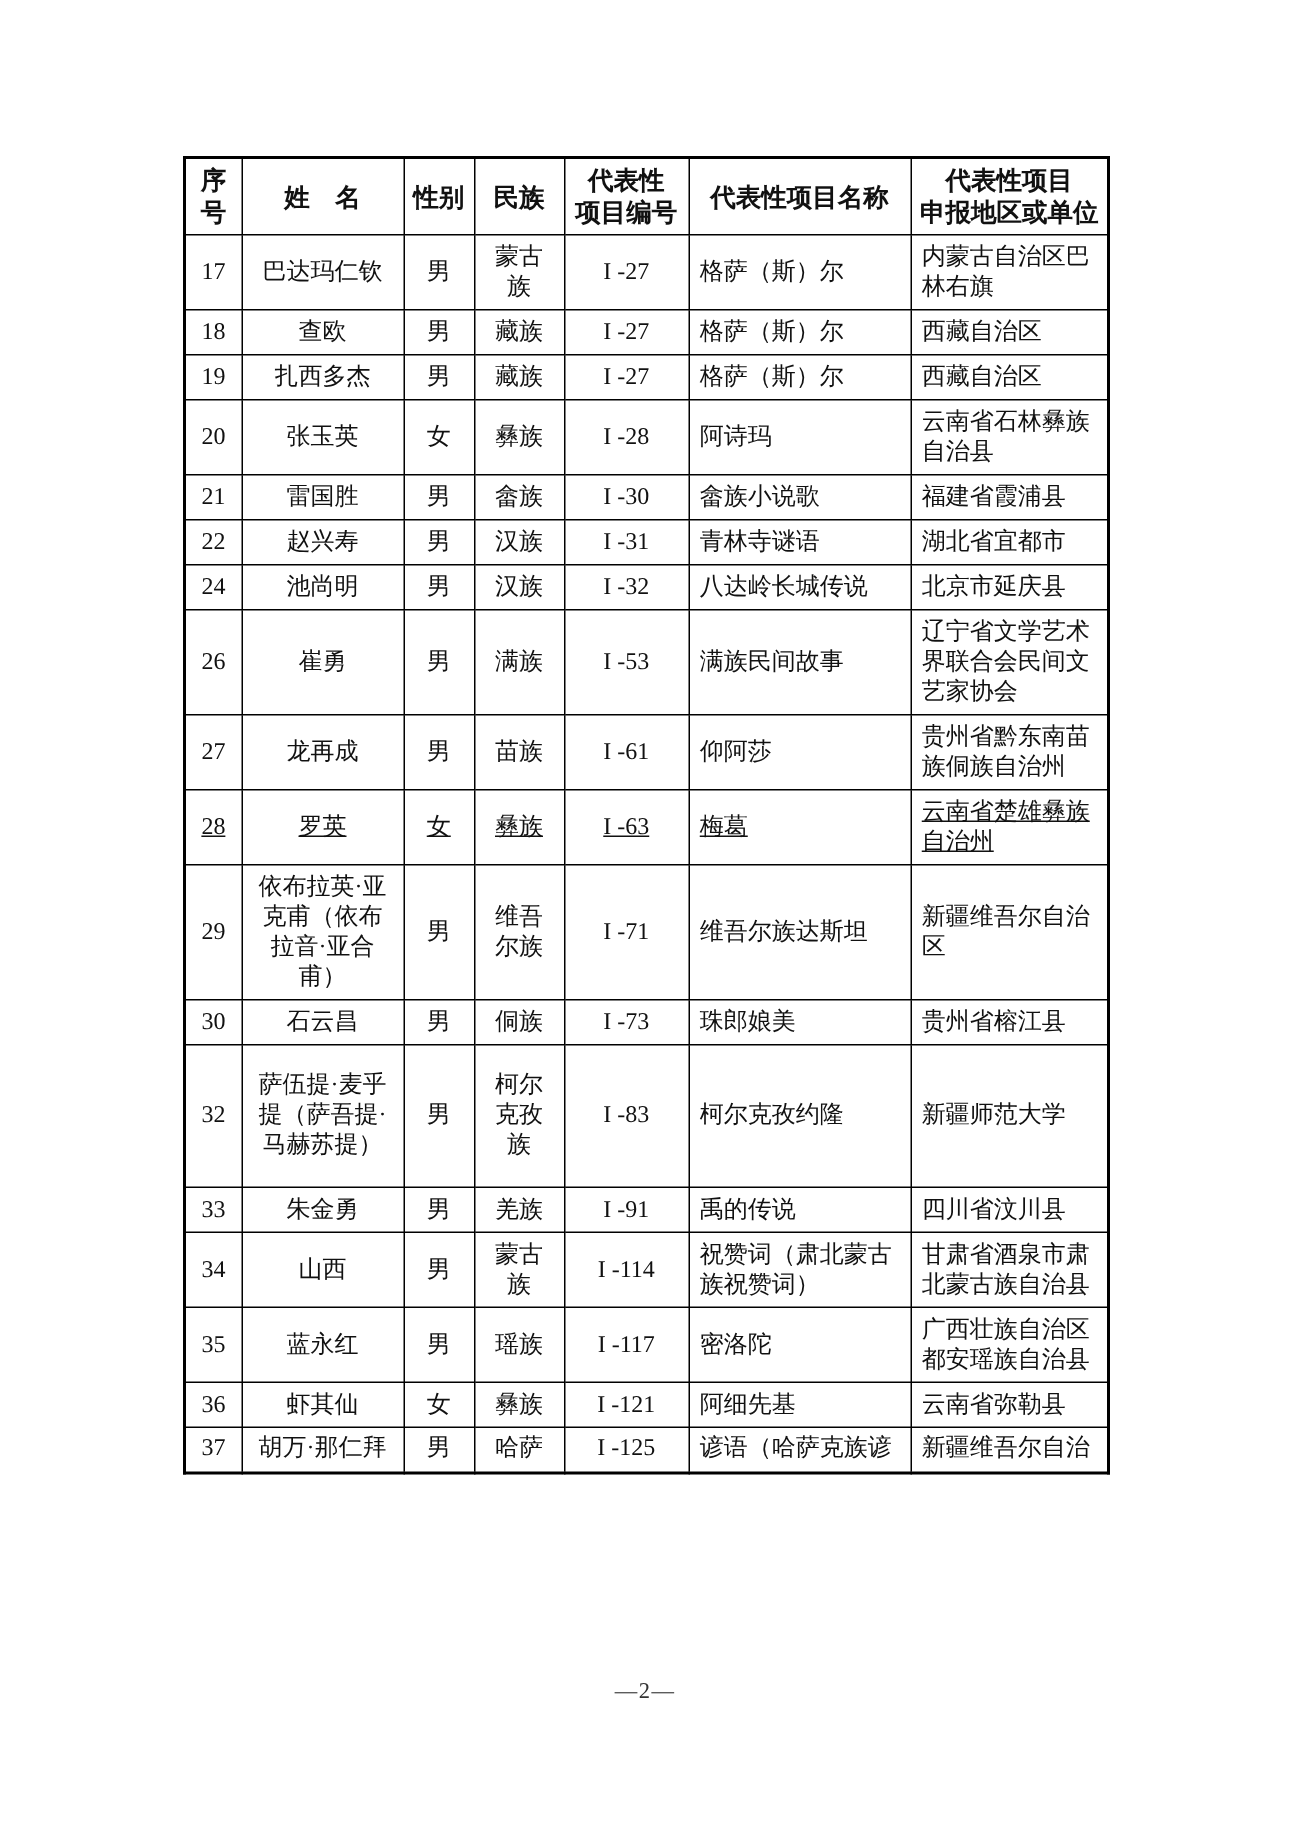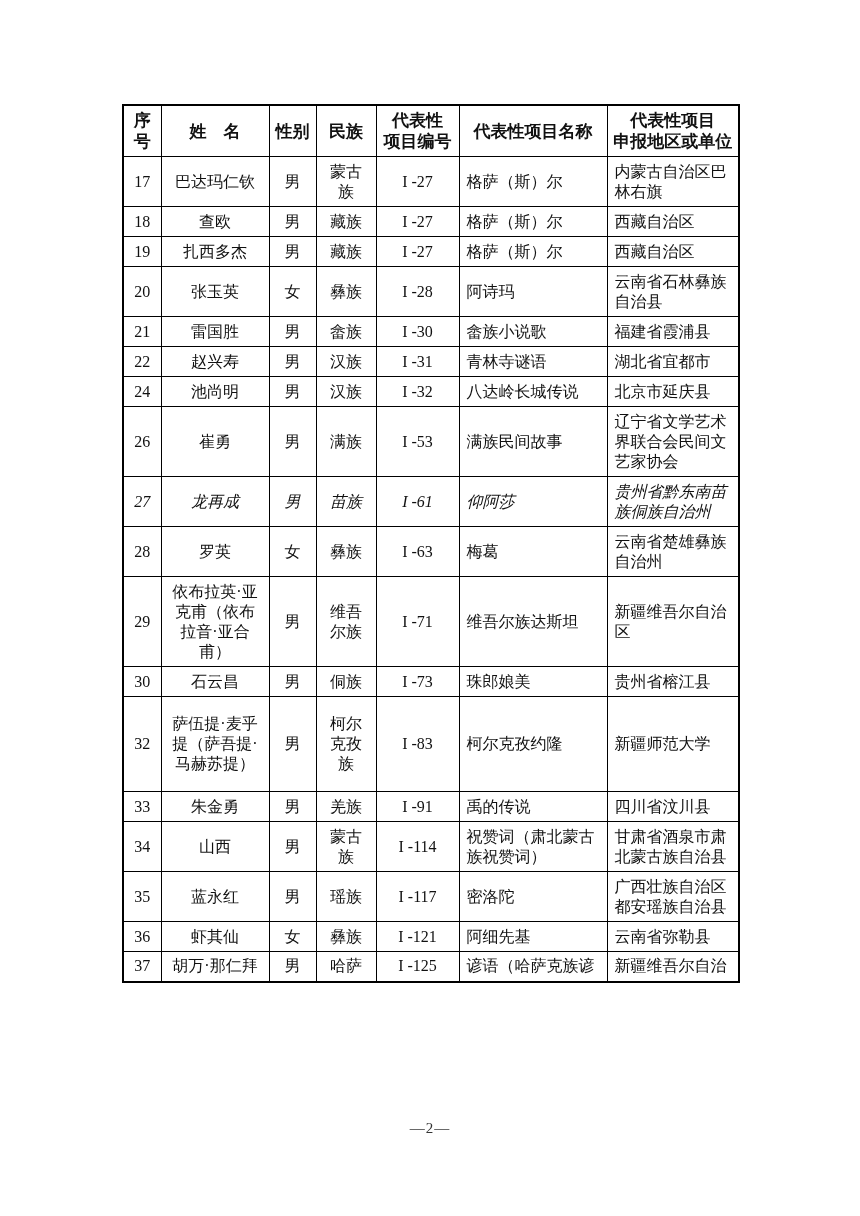--- a/index.html
+++ b/index.html
@@ -155,30 +155,30 @@
         </tr>
         <tr style="height: 70px;">
           <td class="c">26</td>
           <td class="c">崔勇</td>
           <td class="c">男</td>
           <td class="c">满族</td>
           <td class="c">I -53</td>
           <td class="l">满族民间故事</td>
           <td class="l">辽宁省文学艺术界联合会民间文艺家协会</td>
         </tr>
-        <tr style="height: 50px; font-style: italic;">
+        <tr style="height: 50px;">
           <td class="c">27</td>
           <td class="c">龙再成</td>
           <td class="c">男</td>
           <td class="c">苗族</td>
           <td class="c">I -61</td>
           <td class="l">仰阿莎</td>
           <td class="l">贵州省黔东南苗族侗族自治州</td>
         </tr>
-        <tr style="height: 50px;">
+        <tr style="height: 50px; text-decoration: underline;">
           <td class="c">28</td>
           <td class="c">罗英</td>
           <td class="c">女</td>
           <td class="c">彝族</td>
           <td class="c">I -63</td>
           <td class="l">梅葛</td>
           <td class="l">云南省楚雄彝族自治州</td>
         </tr>
         <tr style="height: 90px;">
           <td class="c">29</td>

